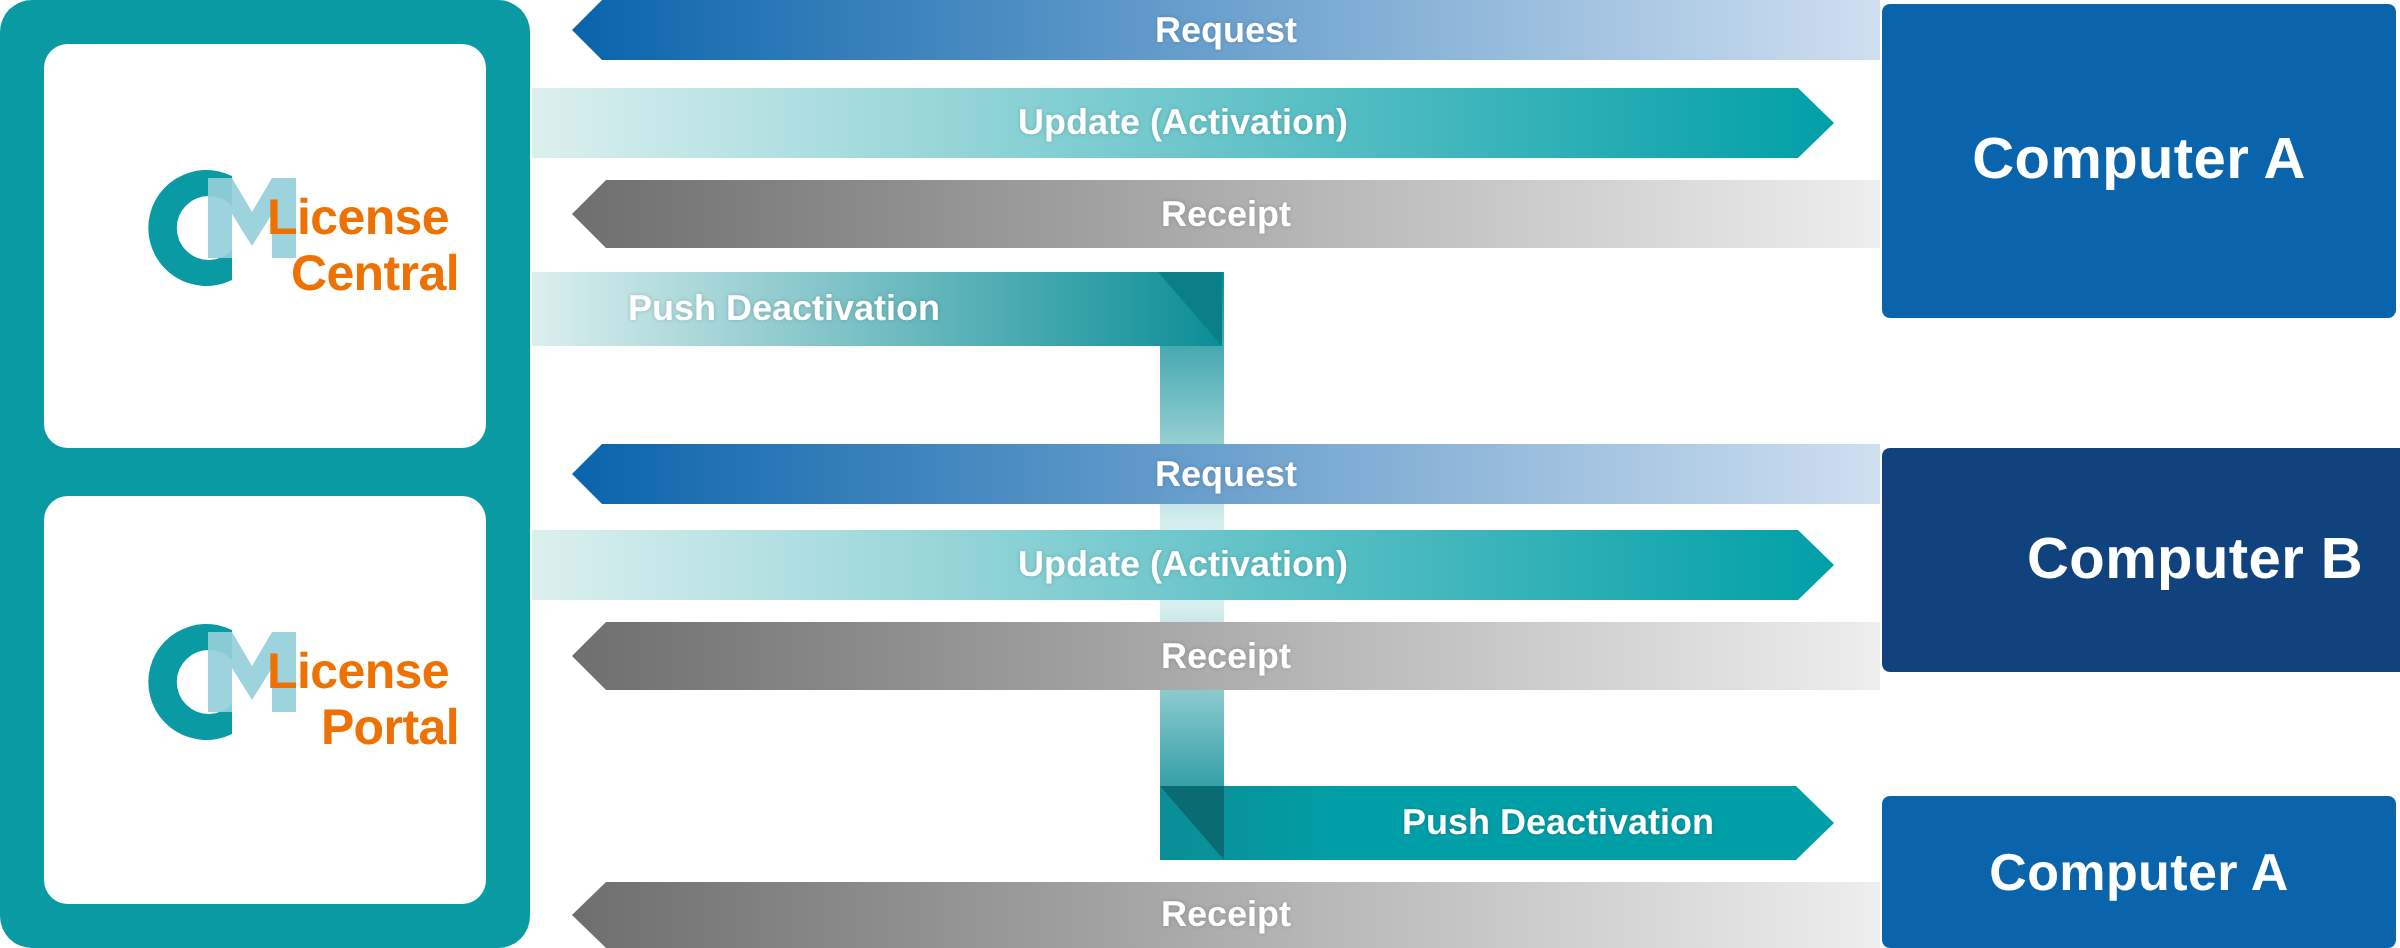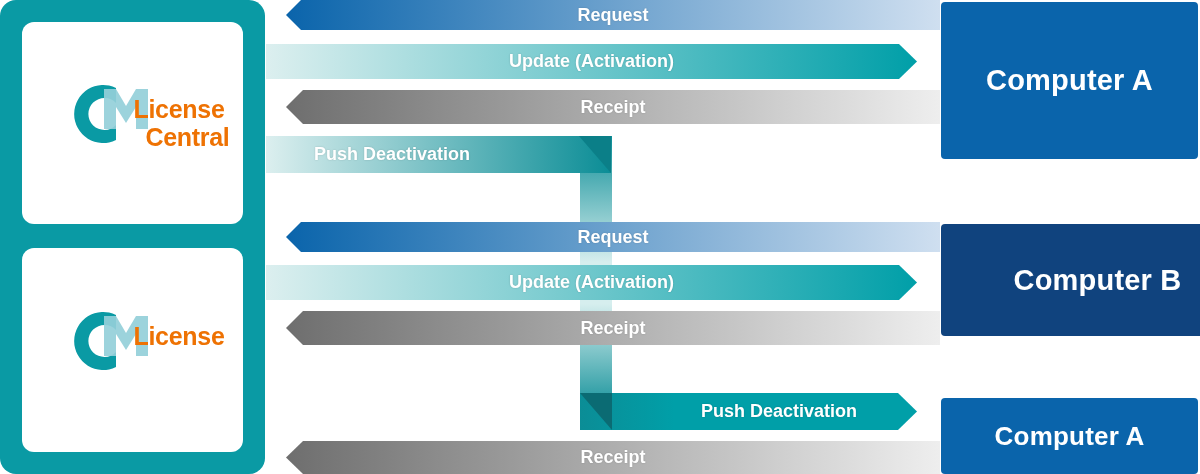--- a/index.html
+++ b/index.html
@@ -62,20 +62,21 @@
 
   <div class="cm-card bottom">
     <div class="cm-inner">
       <div class="logo-wrap">
         <svg class="logo-mark" viewBox="0 0 92 70">
           <path d="M52 9 A29 29 0 1 0 52 61 L52 46 A16 16 0 1 1 52 24 Z" fill="#0a9aa4"></path>
           <polygon points="40,10 40,50 52,50 52,28 62,44 72,28 72,50 84,50 84,10 72,10 62,27 52,10" fill="#94cfd9" opacity="0.92"></polygon>
         </svg>
         <div class="logo-text">
           <span>License</span>
+          <span class="l2">Portal</span>
         </div>
       </div>
     </div>
   </div>
 
   <div id="connector-slot">
       <div class="vconn" style="left: 580px; top: 136px; width: 32px; height: 280px; background: linear-gradient(rgb(11, 141, 150) 0%, rgb(214, 238, 238) 45%, rgb(214, 238, 238) 60%, rgb(11, 141, 150) 100%);"></div>
     </div>
 
   <div id="flow-slot">

